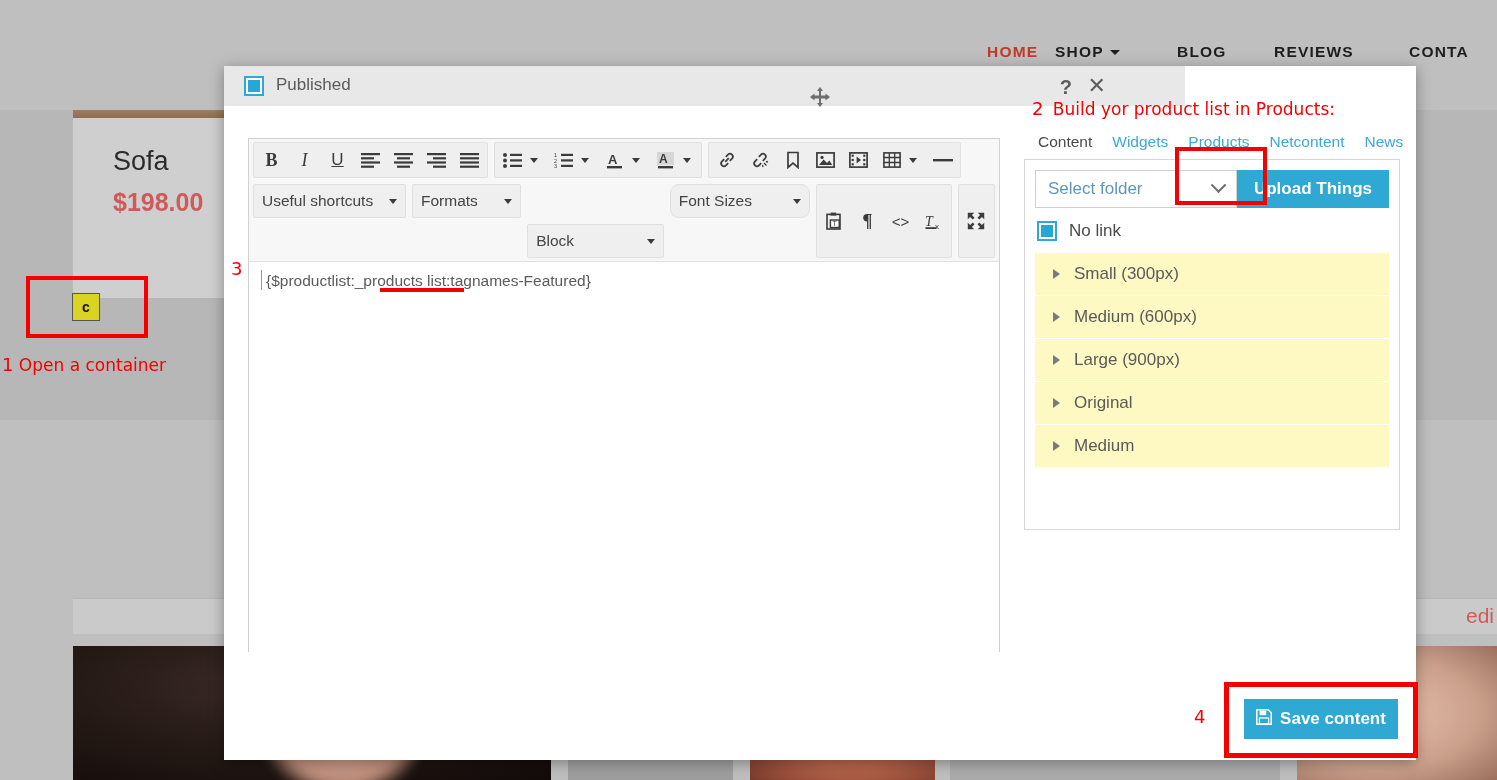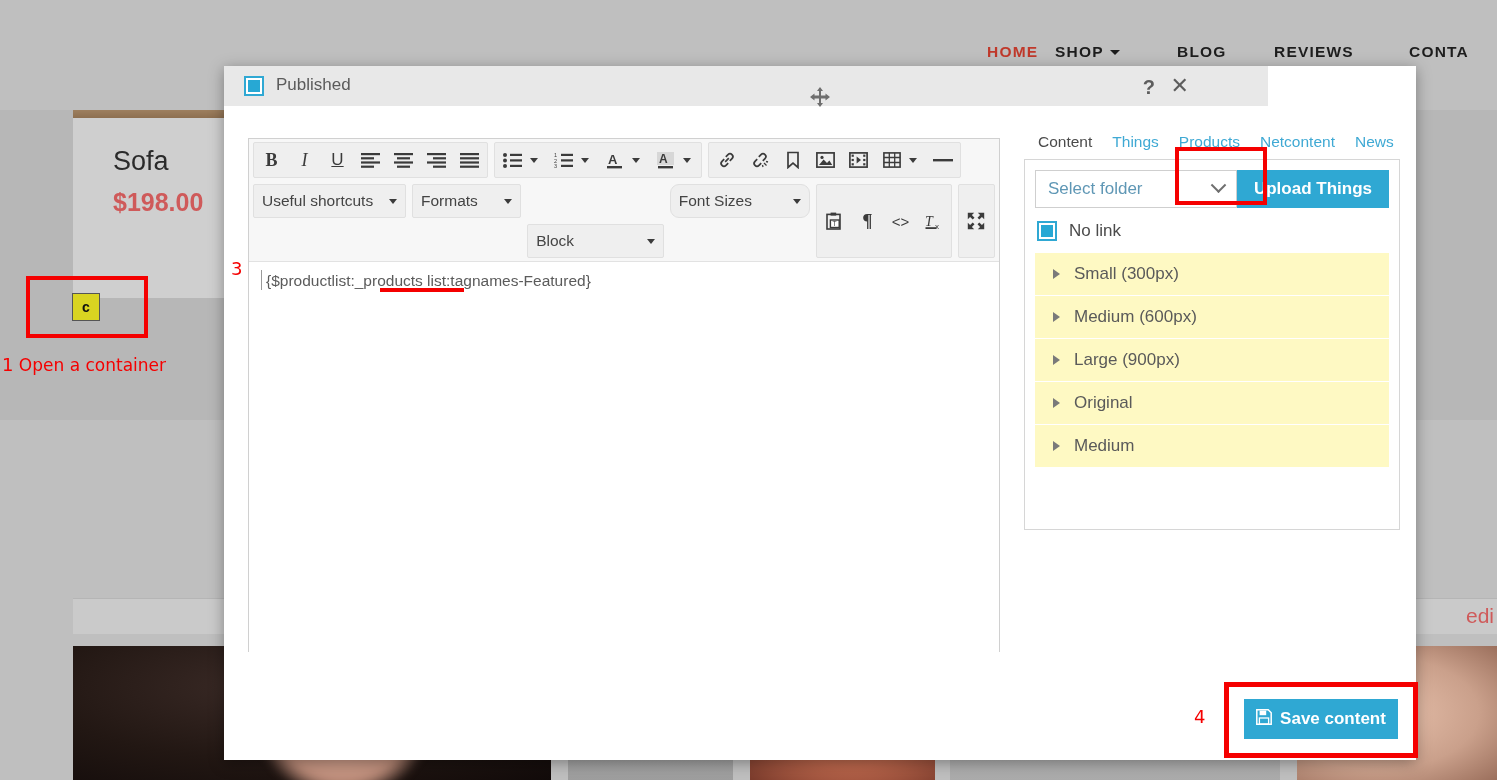--- a/index.html
+++ b/index.html
@@ -105,21 +105,21 @@
   .p5 { left:1297px; width:200px; background:
         radial-gradient(ellipse at 40% 50%, #e9c3ae 0%, #caa08b 60%, #9b6f5c 100%); }
 
   
   #modal {
     position:absolute; left:224px; top:66px; width:1192px; height:694px;
     background:#ffffff;
     box-shadow:0 3px 14px rgba(0,0,0,.35);
   }
   .modal-head {
-    position:absolute; left:0; top:0; width:1044px; height:40px;
+    position:absolute; left:0; top:0; width:961px; height:40px;
     background:#e8e8e8;
   }
   .pub-chk {
     position:absolute; left:20px; top:10px; width:20px; height:20px;
     border:2px solid #2fa8d3; background:#ffffff;
     display:flex; align-items:center; justify-content:center;
   }
   .pub-chk i { display:block; width:12px; height:12px; background:#27a8d4; }
   .pub-label {
     position:absolute; left:52px; top:9px; font-size:17px; color:#5b5b5b;
@@ -515,24 +515,28 @@
 
     <div class="edit-area">
       <div class="edit-caret"></div>
       <div class="ann-3">3</div>
       <div class="edit-text">{$productlist:_products list:tagnames-Featured}</div>
       <div class="ann-underline"></div>
     </div>
   </div>
 
   <div class="rp">
+    <div class="ann-2">
+      <span class="num">2</span>
+      <span>Build yor product list in Products:</span>
+    </div>
 
     <div class="tabs">
       <div class="tab active">Content</div>
-      <div class="tab">Things</div>
+      <div class="tab">Widgets</div>
       <div class="tab">Products</div>
       <div class="tab">Netcontent</div>
       <div class="tab">News</div>
     </div>
     <div class="tab-hl"></div>
 
     <div class="panel-body">
       <div class="folder-row">
         <div class="folder-sel">
           <span>Select folder</span>

